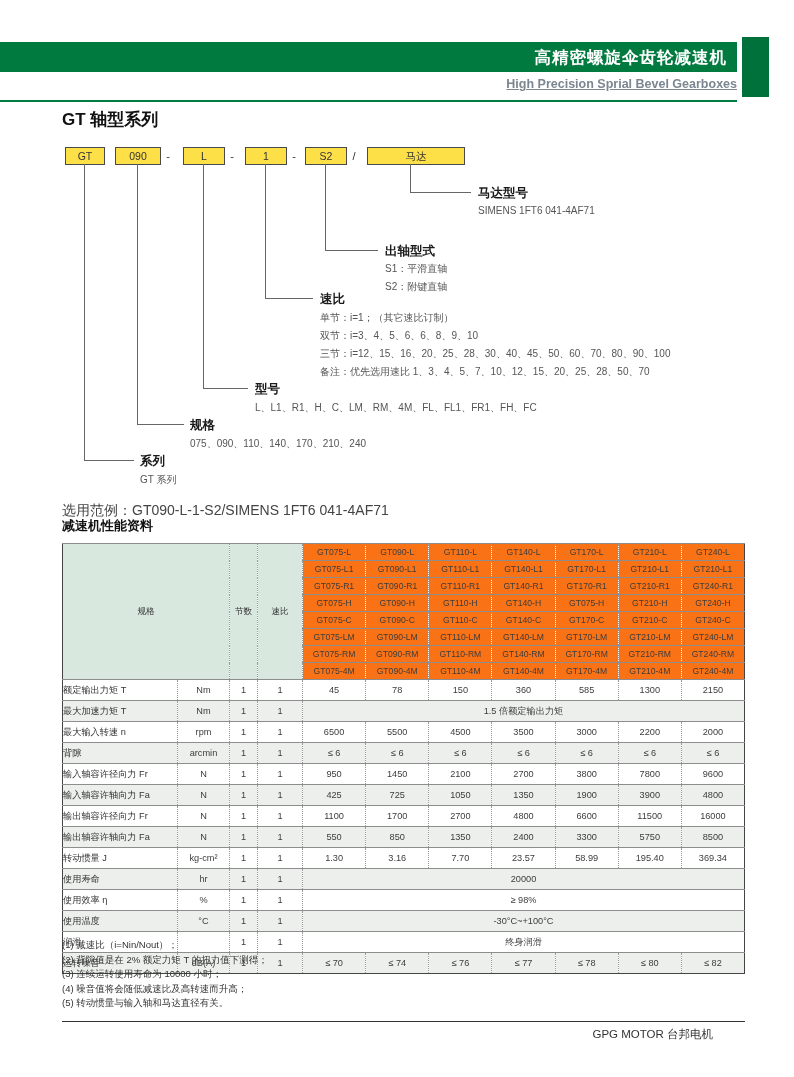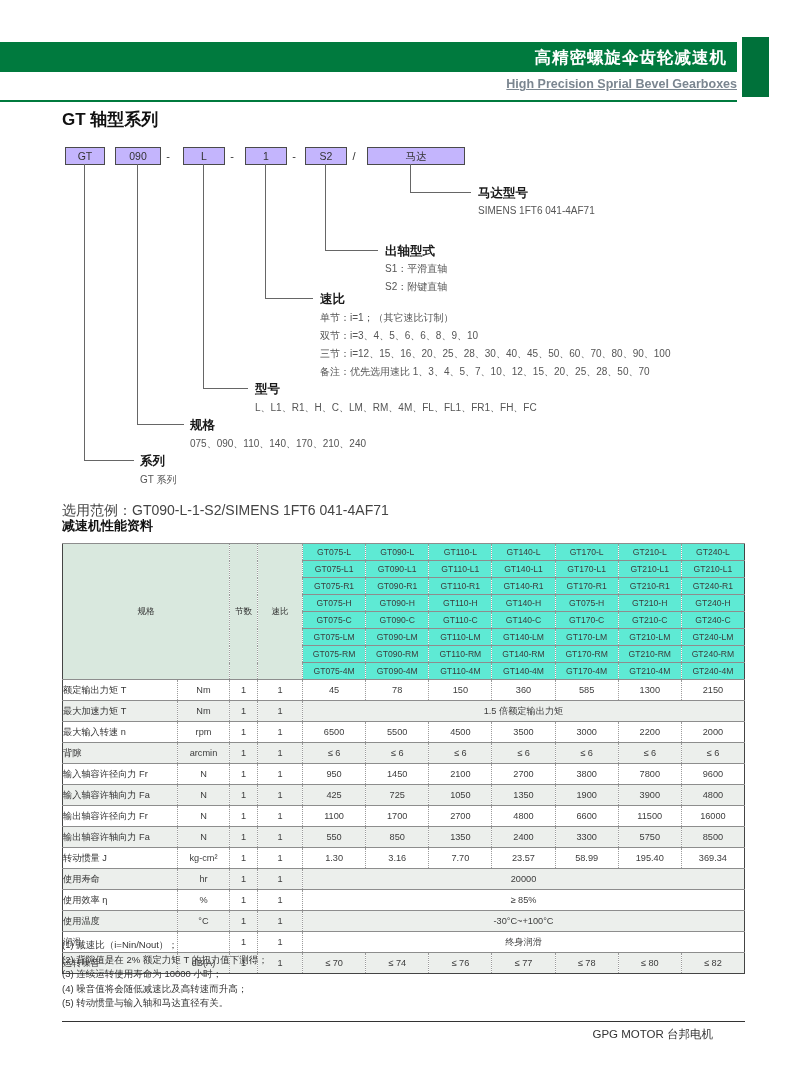--- a/index.html
+++ b/index.html
@@ -19,39 +19,39 @@
   .subtitle {
     position:absolute; left:0; top:77px; width:737px; text-align:right;
     color:#7b8690; font-weight:bold; font-size:12.5px;text-decoration:underline;
   }
   .header-rule { position:absolute; left:0; top:100px; width:737px; border-top:2px solid #007a3e; }
   .section-title { position:absolute; left:62px; top:108px; font-size:17px; font-weight:bold; color:#111; margin:0; }
 
   
   .mbox {
     position:absolute; top:147px; height:16px; line-height:16px;
-    border:1px solid #4a4a4a; background:#c4b5fd; text-align:center;
+    border:1px solid #4a4a4a; background:#fde047; text-align:center;
     font-size:10.5px; color:#333;
   }
   .msep { position:absolute; top:147px; height:18px; line-height:18px; width:14px; text-align:center; font-size:11px; color:#333; }
   .conn { position:absolute; border-left:1px solid #666; border-bottom:1px solid #666; }
   .ann-label { position:absolute; font-weight:bold; font-size:12.5px; color:#1a1a1a; white-space:nowrap; }
   .ann-line  { position:absolute; font-size:10px; color:#555; white-space:nowrap; }
   .example   { position:absolute; left:62px; top:490px; font-size:14px; color:#444;margin-top:12px; }
 
   
   .perf-title { position:absolute; left:62px; top:517px; font-size:13px; font-weight:bold; color:#111; margin:0;text-align:right; }
   .perf-wrap { position:absolute; left:62px; top:543px; width:683px; }
   table.perf {
     border-collapse:collapse; table-layout:fixed; width:683px;
     font-size:9px; color:#3c3c3c; border:1.5px solid #444;
   }
   table.perf td { border-left:1px dotted #9a9a9a; border-top:1px solid #8d8d8d; overflow:hidden; white-space:nowrap; }
   tr.model-row td { height:14px; text-align:center; font-size:8.6px; }
-  td.model { background:#5eead4;margin-left:8px; }
+  td.model { background:#f97316;margin-left:8px; }
   td.corner { background:#d9e8de; text-align:center; font-size:10px; color:#333; }
   tr.data-row td { height:18px; text-align:center; font-size:9.2px; }
   td.name { text-align:left !important; padding-left:0; font-size:9.8px; color:#333; }
   td.unit { font-size:8.6px; }
   tr.zebra td { background:#ecefec; }
 
   
   .footnotes { position:absolute; left:62px; top:938px; font-size:9.5px; color:#333; line-height:14.5px; }
   .footer-rule { position:absolute; left:62px; top:1021px; width:683px; border-top:1.5px solid #333; }
   .footer-text { position:absolute; left:62px; top:1027px; width:651px; text-align:right; font-size:11.5px; color:#333; }
@@ -320,21 +320,21 @@
             <td class="unit">hr</td>
             <td class="num">1</td>
             <td class="num">1</td>
             <td class="val" colspan="7">20000</td>
           </tr>
           <tr class="data-row">
             <td class="name">使用效率 η</td>
             <td class="unit">%</td>
             <td class="num">1</td>
             <td class="num">1</td>
-            <td class="val" colspan="7">≥ 85%</td>
+            <td class="val" colspan="7">≥ 98%</td>
           </tr>
           <tr class="data-row zebra">
             <td class="name">使用温度</td>
             <td class="unit">°C</td>
             <td class="num">1</td>
             <td class="num">1</td>
             <td class="val" colspan="7">-30°C~+100°C</td>
           </tr>
           <tr class="data-row">
             <td class="name">润滑</td>

